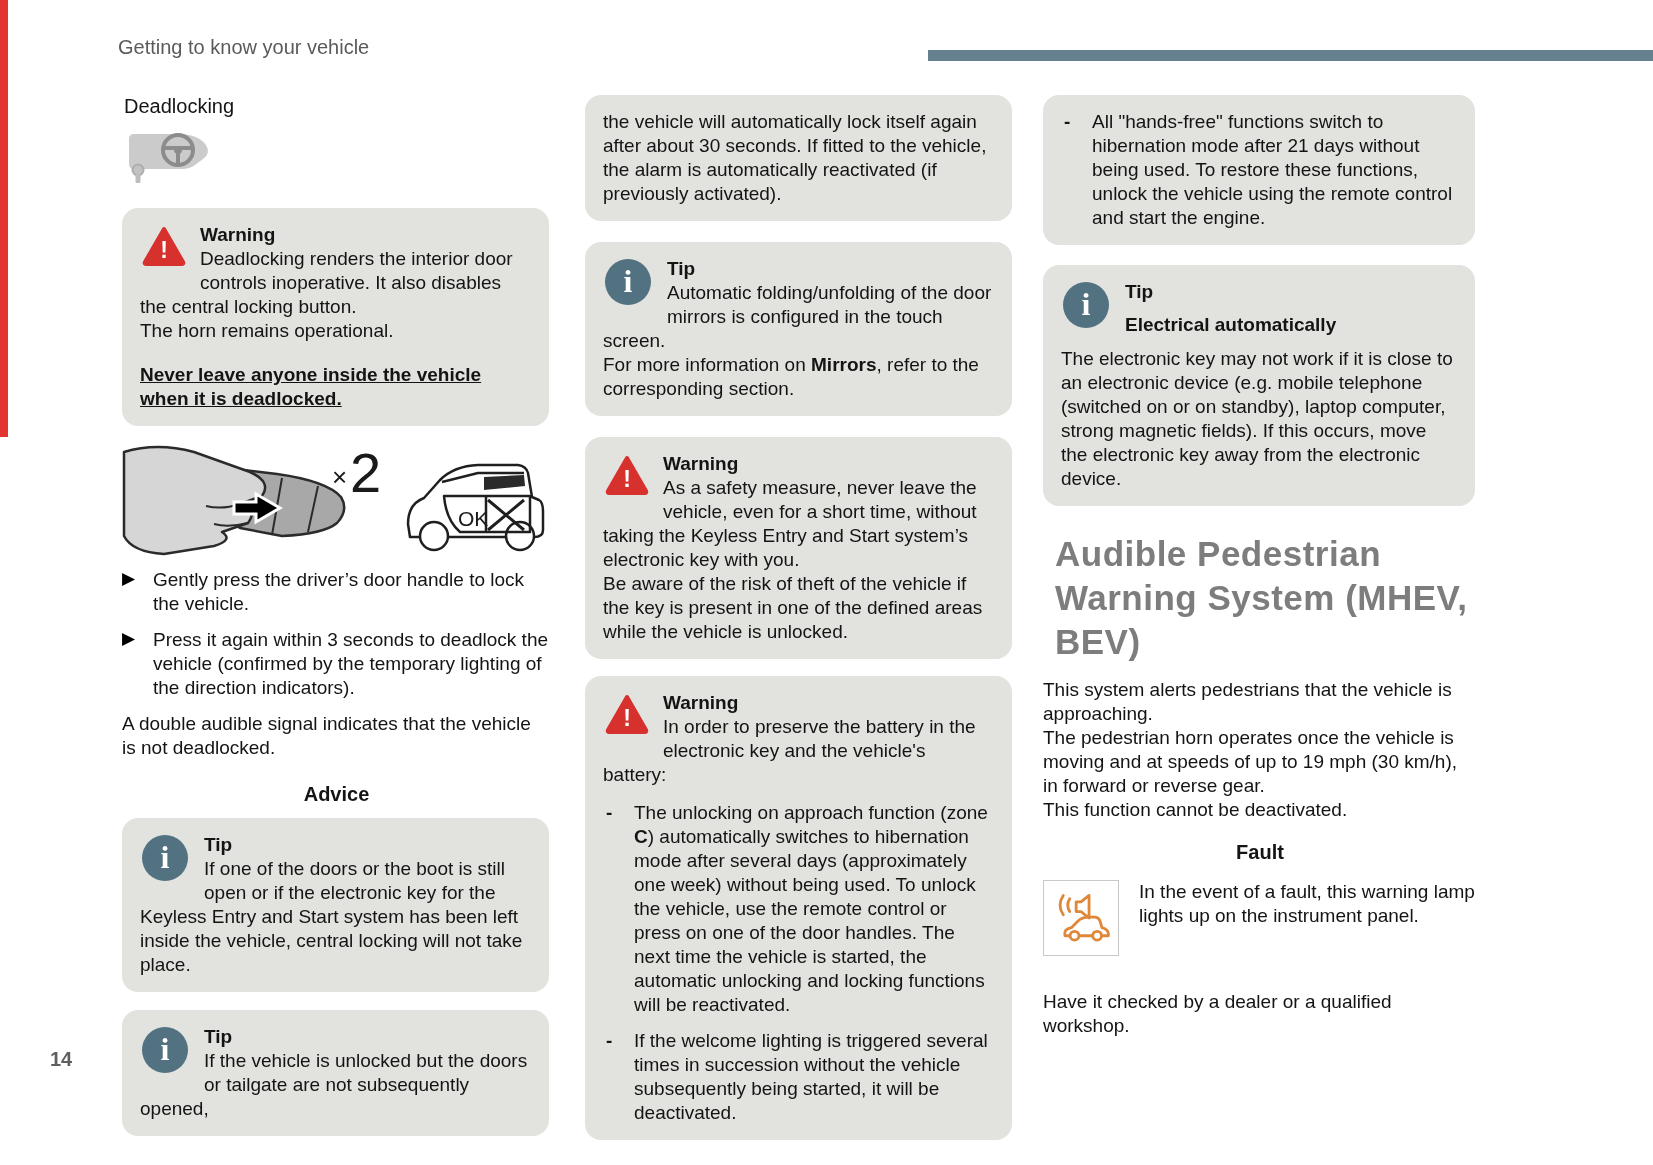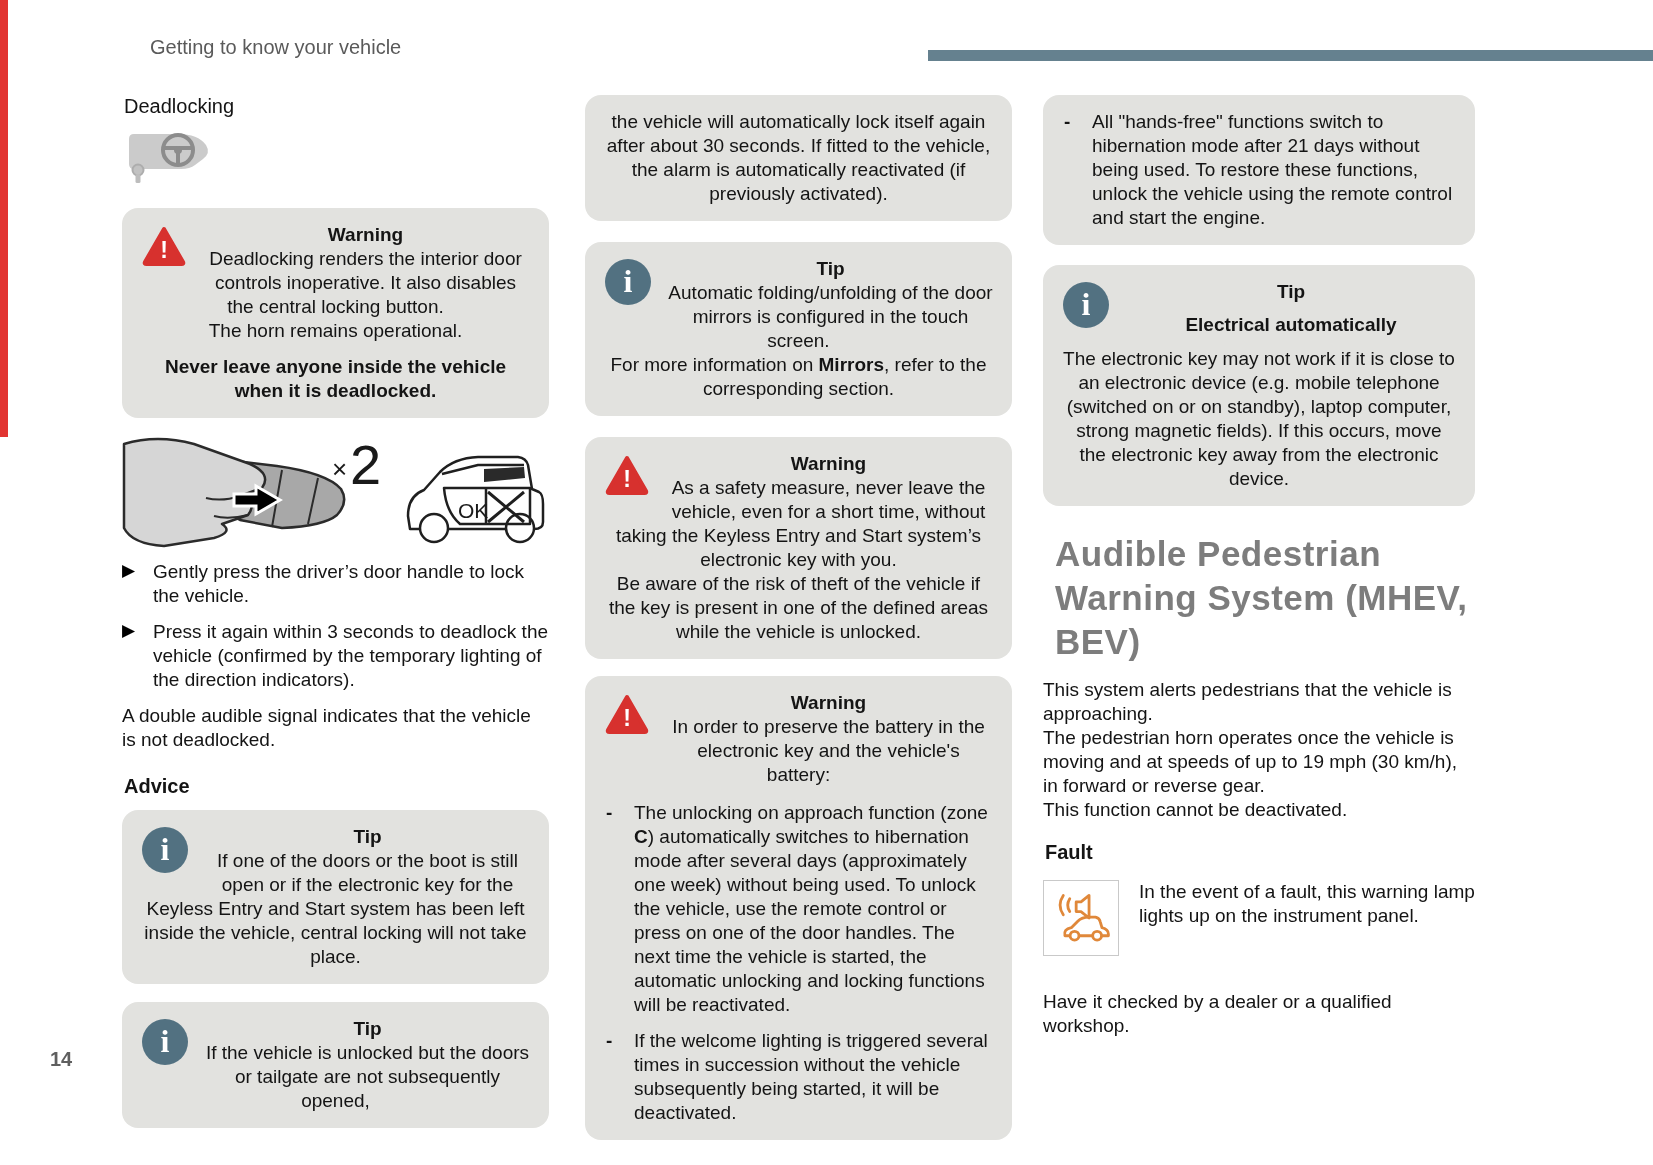--- a/index.html
+++ b/index.html
@@ -2,34 +2,34 @@
 <html><head>
 <meta charset="utf-8">
 <style>
   html,body{margin:0;padding:0;}
   body{
     width:1653px;height:1165px;position:relative;overflow:hidden;
     background:#ffffff;color:#141414;
     font-family:"Liberation Sans", sans-serif;
   }
   .red-stripe{position:absolute;left:0;top:0;width:8px;height:437px;background:#e23431;}
-  .header-text{position:absolute;left:118px;top:36px;font-size:20px;color:#5a5a5a;margin-left:32px;}
+  .header-text{position:absolute;left:118px;top:36px;font-size:20px;color:#5a5a5a;}
   .header-bar{position:absolute;left:928px;right:0;top:50px;height:11px;background:#65818f;}
   .pagenum{position:absolute;left:50px;top:1048px;font-size:20px;font-weight:bold;color:#5f5f5f;}
 
   .col{position:absolute;font-size:19px;line-height:24px;}
   #col1{left:122px;top:94px;width:427px;}
   #col2{left:585px;top:95px;width:427px;}
   #col3{left:1043px;top:95px;width:432px;}
 
   .blockhead{font-size:20px;font-weight:normal;margin:0 0 12px 2px;}
-  .subhead{font-size:20px;font-weight:bold;margin:22px 0 12px 2px;}
+  .subhead{font-size:20px;font-weight:bold;margin:22px 0 12px 2px;text-align:center;}
 
   .graybox{background:#e2e2df;border-radius:16px;padding:15px 18px;overflow:hidden;}
-  .graybox p{margin:0;text-align:center;}
+  .graybox p{margin:0;}
 
   .tip-icon{
     float:left;width:46px;height:46px;border-radius:50%;
     background:#527181;color:#ffffff;text-align:center;
     font-family:"Liberation Serif", serif;font-weight:bold;
     font-size:32px;line-height:44px;
     margin:2px 16px 10px 2px;
   }
   .warn-icon{float:left;width:44px;height:40px;margin:3px 14px 8px 2px;}
   .box-title{font-weight:bold;}
@@ -78,21 +78,21 @@
   </svg>
 
   <div class="graybox">
     <svg class="warn-icon" viewBox="0 0 44 40">
       <path d="M22 3 L41 36 Q42 38 39.5 38 L4.5 38 Q2 38 3 36 Z" fill="#d7312e" stroke="#d7312e" stroke-width="4" stroke-linejoin="round"></path>
       <text x="22" y="32" text-anchor="middle" font-size="23" font-weight="bold" fill="#ffffff">!</text>
     </svg>
     <p><span class="box-title">Warning</span><br>
       <span>Deadlocking renders the interior door controls inoperative. It also disables the central locking button.</span><br>
       <span>The horn remains operational.</span></p>
-    <p class="bold" style="margin-top:12px;">Never leave anyone inside the vehicle when it is deadlocked.</p>
+    <p class="bold" style="margin-top:20px;text-decoration:underline;">Never leave anyone inside the vehicle when it is deadlocked.</p>
   </div>
 
   <svg class="figure" width="427" height="118" viewBox="0 0 427 118">
 
     <path d="M40 20 L155 34 Q205 41 219 57 Q227 70 215 83 Q202 94 160 96 L118 88 Q70 64 40 20 Z" fill="#a8a8a8" stroke="#2b2b2b" stroke-width="2.5" stroke-linejoin="round"></path>
     <path d="M160 38 L150 95 M196 46 L186 92" stroke="#2b2b2b" stroke-width="2" fill="none"></path>
 
     <path d="M2 12 Q35 2 72 12 L128 32 Q150 42 140 56 L118 64 Q136 70 126 83 L100 92 Q112 100 92 106 L42 114 Q10 112 2 96 Z" fill="#d6d6d6" stroke="#2b2b2b" stroke-width="2.5" stroke-linejoin="round"></path>
     <path d="M118 64 Q100 70 84 66 M126 83 Q106 88 92 84" stroke="#2b2b2b" stroke-width="2" fill="none"></path>
 

